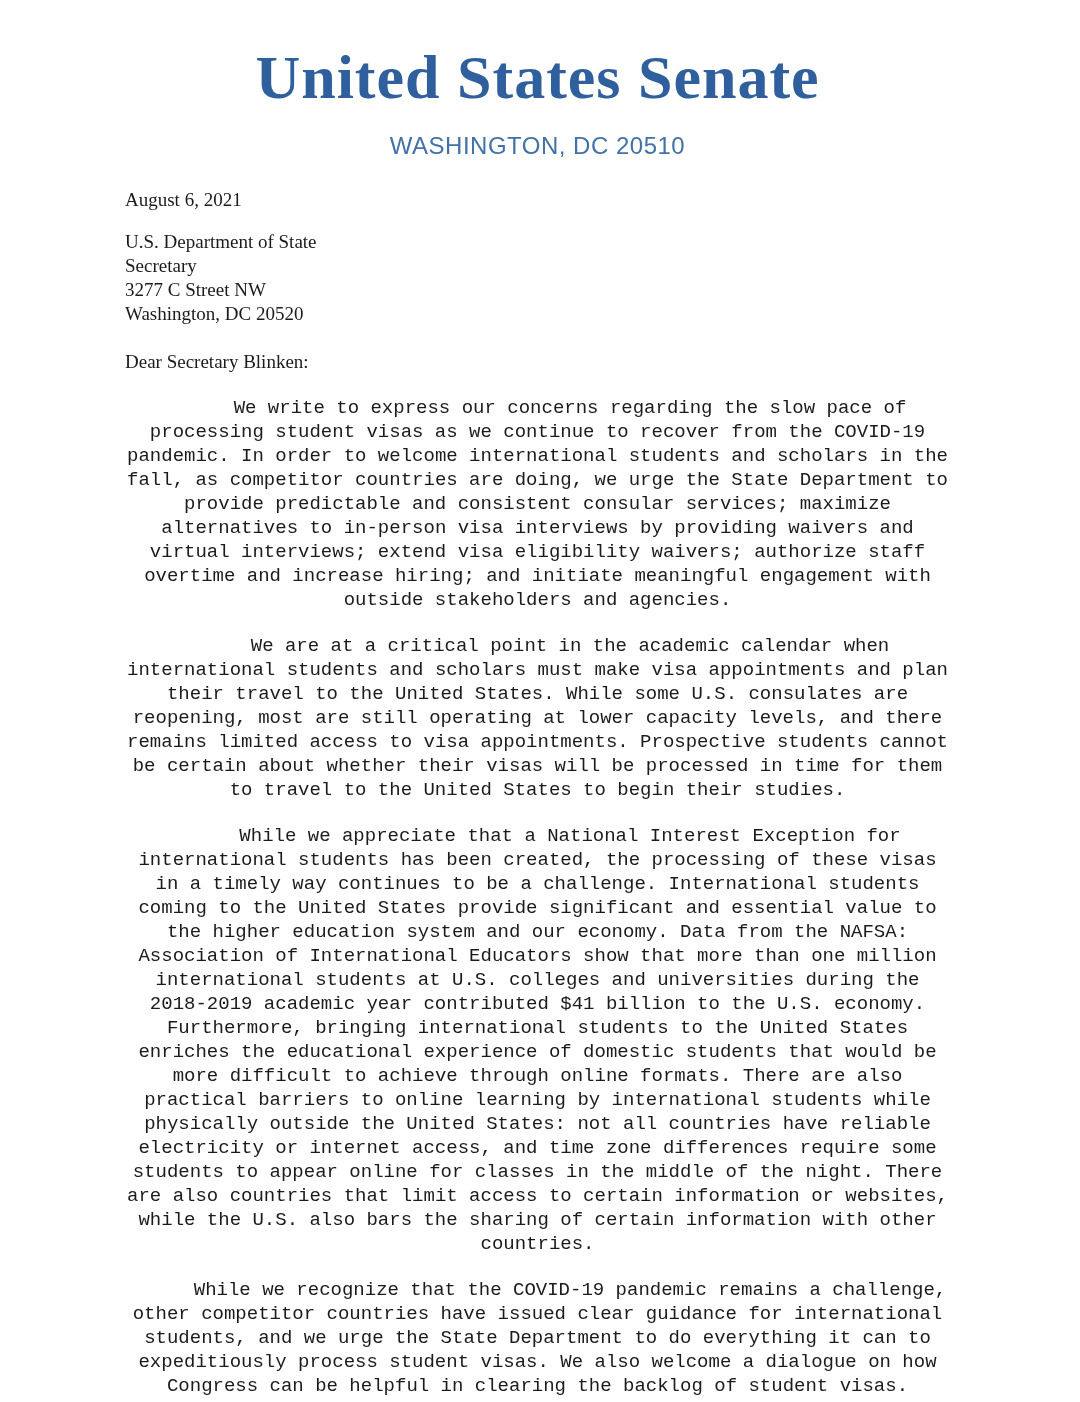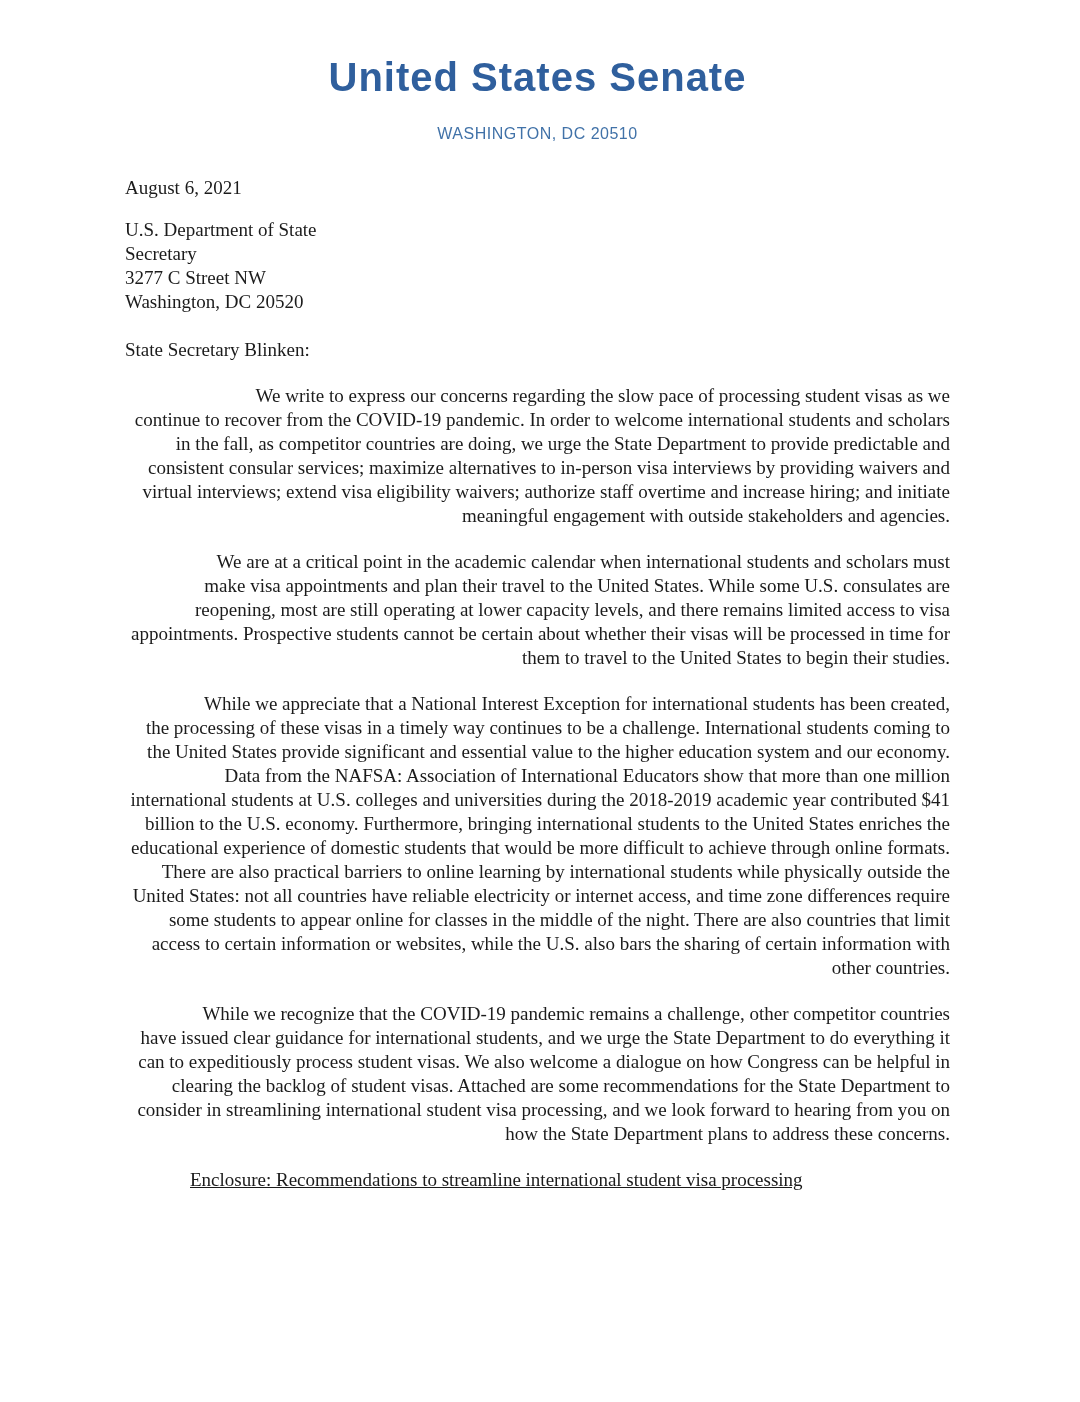--- a/index.html
+++ b/index.html
@@ -17,45 +17,46 @@
     background: var(--page-bg);
     padding: 52px 130px 0 125px;
     font-family: "Liberation Serif", serif;
     font-size: 19px;
     line-height: 24px;
     color: var(--text-color);
     overflow: hidden;
   }
   .letterhead { text-align: center; }
   .senate-title {
-    font-family: Liberation Sans, sans-serif;
+    font-family: Liberation Serif, serif;
     font-weight: bold;
-    font-size: 40px;
+    font-size: 62px;
     line-height: 50px;
     letter-spacing: 1px;
     color: var(--title-blue);
   }
   .senate-sub {
-    margin-top: 20px;
+    margin-top: 32px;
     font-family: "Liberation Sans", sans-serif;
-    font-size: 16px;
+    font-size: 24px;
     line-height: 24px;
     letter-spacing: 0.5px;
     color: var(--subtitle-blue);
   }
   .date-line {
     margin-top: 30px;
     text-align: left;
   }
   .recipient-block { margin-top: 18px; }
   .salutation { margin-top: 24px; }
   .body-par {
     margin-top: 22px;
     text-indent: 65px;
-    text-align: right;
+    text-align: center;
+    font-family: Liberation Mono, monospace;
   }
   .enclosure-line {
     margin-top: 22px;
     text-indent: 65px;
     text-decoration: underline;
   }
 </style>
 </head>
 <body>
 
@@ -68,21 +69,21 @@
 
   <div class="date-line">August 6, 2021</div>
 
   <div class="recipient-block">
     <div>U.S. Department of State</div>
     <div>Secretary</div>
     <div>3277 C Street NW</div>
     <div>Washington, DC 20520</div>
   </div>
 
-  <div class="salutation">State Secretary Blinken:</div>
+  <div class="salutation">Dear Secretary Blinken:</div>
 
   <p class="body-par">We write to express our concerns regarding the slow pace of processing student visas as we continue to recover from the COVID-19 pandemic. In order to welcome international students and scholars in the fall, as competitor countries are doing, we urge the State Department to provide predictable and consistent consular services; maximize alternatives to in-person visa interviews by providing waivers and virtual interviews; extend visa eligibility waivers; authorize staff overtime and increase hiring; and initiate meaningful engagement with outside stakeholders and agencies.</p>
 
   <p class="body-par">We are at a critical point in the academic calendar when international students and scholars must make visa appointments and plan their travel to the United States. While some U.S. consulates are reopening, most are still operating at lower capacity levels, and there remains limited access to visa appointments. Prospective students cannot be certain about whether their visas will be processed in time for them to travel to the United States to begin their studies.</p>
 
   <p class="body-par">While we appreciate that a National Interest Exception for international students has been created, the processing of these visas in a timely way continues to be a challenge. International students coming to the United States provide significant and essential value to the higher education system and our economy. Data from the NAFSA: Association of International Educators show that more than one million international students at U.S. colleges and universities during the 2018-2019 academic year contributed $41 billion to the U.S. economy. Furthermore, bringing international students to the United States enriches the educational experience of domestic students that would be more difficult to achieve through online formats. There are also practical barriers to online learning by international students while physically outside the United States: not all countries have reliable electricity or internet access, and time zone differences require some students to appear online for classes in the middle of the night. There are also countries that limit access to certain information or websites, while the U.S. also bars the sharing of certain information with other countries.</p>
 
   <p class="body-par">While we recognize that the COVID-19 pandemic remains a challenge, other competitor countries have issued clear guidance for international students, and we urge the State Department to do everything it can to expeditiously process student visas. We also welcome a dialogue on how Congress can be helpful in clearing the backlog of student visas. Attached are some recommendations for the State Department to consider in streamlining international student visa processing, and we look forward to hearing from you on how the State Department plans to address these concerns.</p>
 
   <p class="enclosure-line">Enclosure: Recommendations to streamline international student visa processing</p>

